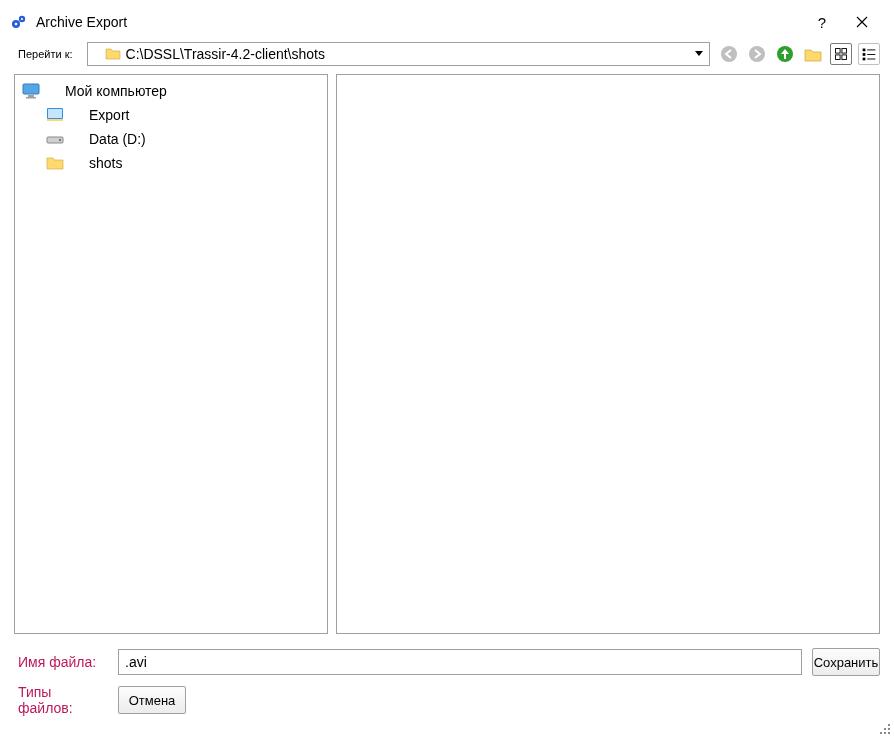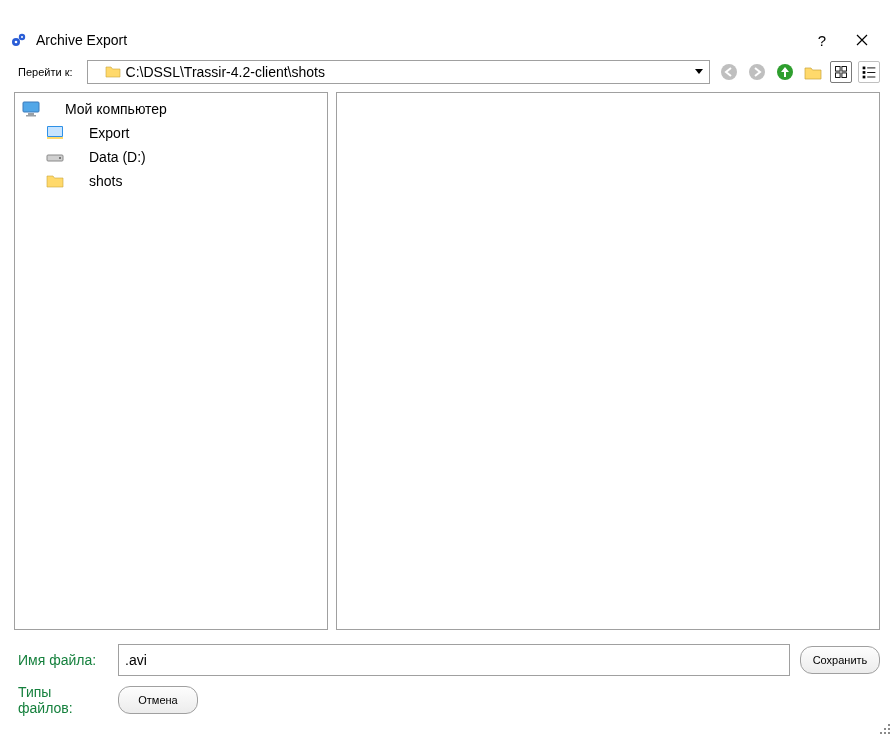--- a/index.html
+++ b/index.html
@@ -11,21 +11,20 @@
       height: 738px;
       overflow: hidden;
       display: flex;
       flex-direction: column;
     }
     .titlebar {
       display: flex;
       align-items: center;
       padding: 16px 12px 8px 10px;
       height: 36px;
-      margin-top: 18px;
     }
     .titlebar .app-icon { width: 18px; height: 18px; flex-shrink: 0; }
     .titlebar .title { margin-left: 8px; font-size: 14px; color: #000; }
     .titlebar .spacer { flex: 1; }
     .titlebar .win-btn {
       width: 40px; height: 28px;
       display: flex; align-items: center; justify-content: center;
       font-size: 15px; color: #000;
     }
     .navbar {
@@ -77,41 +76,41 @@
     .tree-label { font-size: 14px; color: #000; }
     .bottom {
       padding: 6px 14px 10px 18px;
     }
     .form-row {
       display: flex;
       align-items: center;
       gap: 10px;
       margin-bottom: 8px;
     }
-    .form-label { width: 90px; font-size: 14px; color: #15803d; }
+    .form-label { width: 90px; font-size: 14px; color: #be185d; }
     .form-input {
       flex: 1;
       border: 1px solid #a0a0a0;
-      height: 32px;
+      height: 26px;
       display: flex; align-items: center;
       padding: 0 6px;
       position: relative;
     }
     .form-input .val { font-size: 14px; color: #000; }
     .form-input .dropdown-arrow {
       position: absolute; right: 6px; top: 50%; transform: translateY(-50%);
     }
     .form-btn {
-      width: 80px; height: 28px;
+      width: 68px; height: 28px;
       border: 1px solid #a0a0a0;
       background: linear-gradient(#fdfdfd, #ececec);
-      font-size: 11px;
+      font-size: 13px;
       text-align: center;
       display: flex; align-items: center; justify-content: center;
-      border-radius: 12px;
+      border-radius: 2px;
     }
     .resize-grip {
       position: absolute;
       right: 2px; bottom: 2px;
       width: 14px; height: 14px;
     }
     svg { display: block; }
   </style>
 </head>
 <body>

